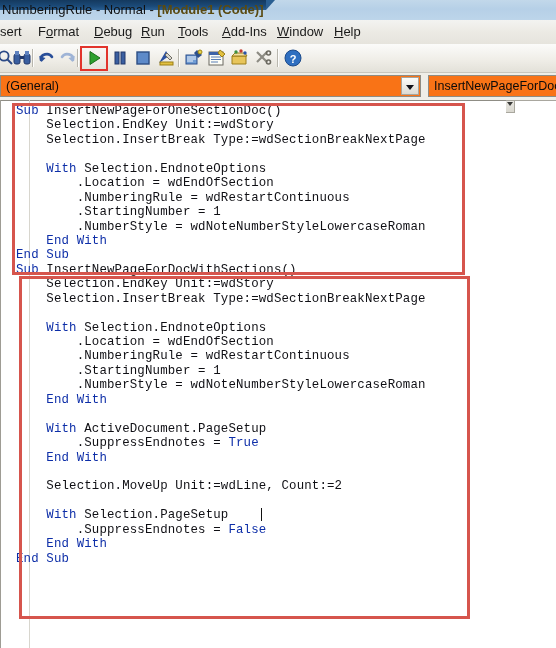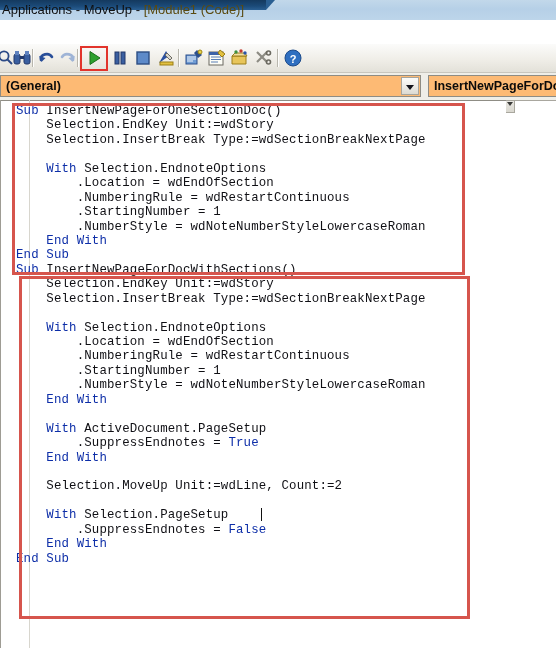--- a/index.html
+++ b/index.html
@@ -22,21 +22,21 @@
     background:linear-gradient(to bottom,#14395e 0%,#1b4a78 60%,#2a5f92 100%);
   }
   .titlebar .darkstrip:after{
     content:"";position:absolute;right:-9px;top:0;width:0;height:0;
     border-top:10px solid #2a5f92;border-right:9px solid transparent;
   }
   .title-text{
     position:absolute;left:2px;top:0px;height:20px;line-height:19px;
     font-size:13px;color:#101010;white-space:nowrap;letter-spacing:0px;
   }
-  .title-mod{color:#5a4a10;}
+  .title-mod{color:#5a4a10;font-weight:bold;}
 
   
   .menubar{
     position:absolute;left:0;top:20px;width:556px;height:24px;
     background:linear-gradient(to bottom,#f3f3f1 0%,#eceae4 50%,#e6e4dd 100%);
     border-bottom:1px solid #d2d0c8;
   }
   .menu-item{
     position:absolute;top:0;height:24px;line-height:24px;
     font-size:13px;color:#1a1a1a;white-space:nowrap;cursor:default;
@@ -81,22 +81,22 @@
     background:#3a3a38;
   }
 
   
   .combobar{
     position:absolute;left:0;top:73px;width:556px;height:27px;
     background:#efeee8;border-bottom:1px solid #a9a79f;
   }
   .combo{
     position:absolute;top:2px;height:22px;
-    background:#fdba74;border:1px solid #8e8c84;box-sizing:border-box;
-    font-size:12.5px;font-weight:bold;color:#0b0b0b;
+    background:#f97316;border:1px solid #8e8c84;box-sizing:border-box;
+    font-size:12.5px;font-weight:normal;color:#0b0b0b;
     line-height:20px;padding-left:5px;white-space:nowrap;overflow:hidden;
   }
   .combo-left{left:0px;width:421px;}
   .combo-right{left:428px;width:134px;}
   .combo-arrow{
     position:absolute;right:1px;top:1px;width:18px;height:18px;
     background:linear-gradient(to bottom,#fcfcfb,#dcdad2);
     border:1px solid #a7a59c;box-sizing:border-box;cursor:pointer;
   }
   .combo-arrow:after{
@@ -139,23 +139,33 @@
     position:absolute;left:261px;top:408px;width:1px;height:13px;background:#111;
   }
 </style>
 </head>
 <body>
 
 <div id="app">
 
   <div class="titlebar">
     <div class="darkstrip"></div>
-    <div class="title-text"><span>Applications - MoveUp - </span><span class="title-mod">[Module1 (Code)]</span></div>
+    <div class="title-text"><span>NumberingRule - Normal - </span><span class="title-mod">[Module1 (Code)]</span></div>
   </div>
 
+  <div class="menubar" id="menubar">
+      <div class="menu-item" style="left: 0px;">sert</div>
+      <div class="menu-item" style="left: 38px;">F<u>o</u>rmat</div>
+      <div class="menu-item" style="left: 94px;"><u>D</u>ebug</div>
+      <div class="menu-item" style="left: 141px;"><u>R</u>un</div>
+      <div class="menu-item" style="left: 178px;"><u>T</u>ools</div>
+      <div class="menu-item" style="left: 222px;"><u>A</u>dd-Ins</div>
+      <div class="menu-item" style="left: 277px;"><u>W</u>indow</div>
+      <div class="menu-item" style="left: 334px;"><u>H</u>elp</div>
+    </div>
 
   <div class="toolbar" id="toolbar">
 
     <div class="tb-sep" style="left:32px"></div>
     <div class="tb-sep" style="left:77px"></div>
     <div class="tb-sep" style="left:178px"></div>
     <div class="tb-sep" style="left:277px"></div>
 
     <div class="tb-icon" style="left:-4px">
       <svg width="20" height="20" viewBox="0 0 20 20">

